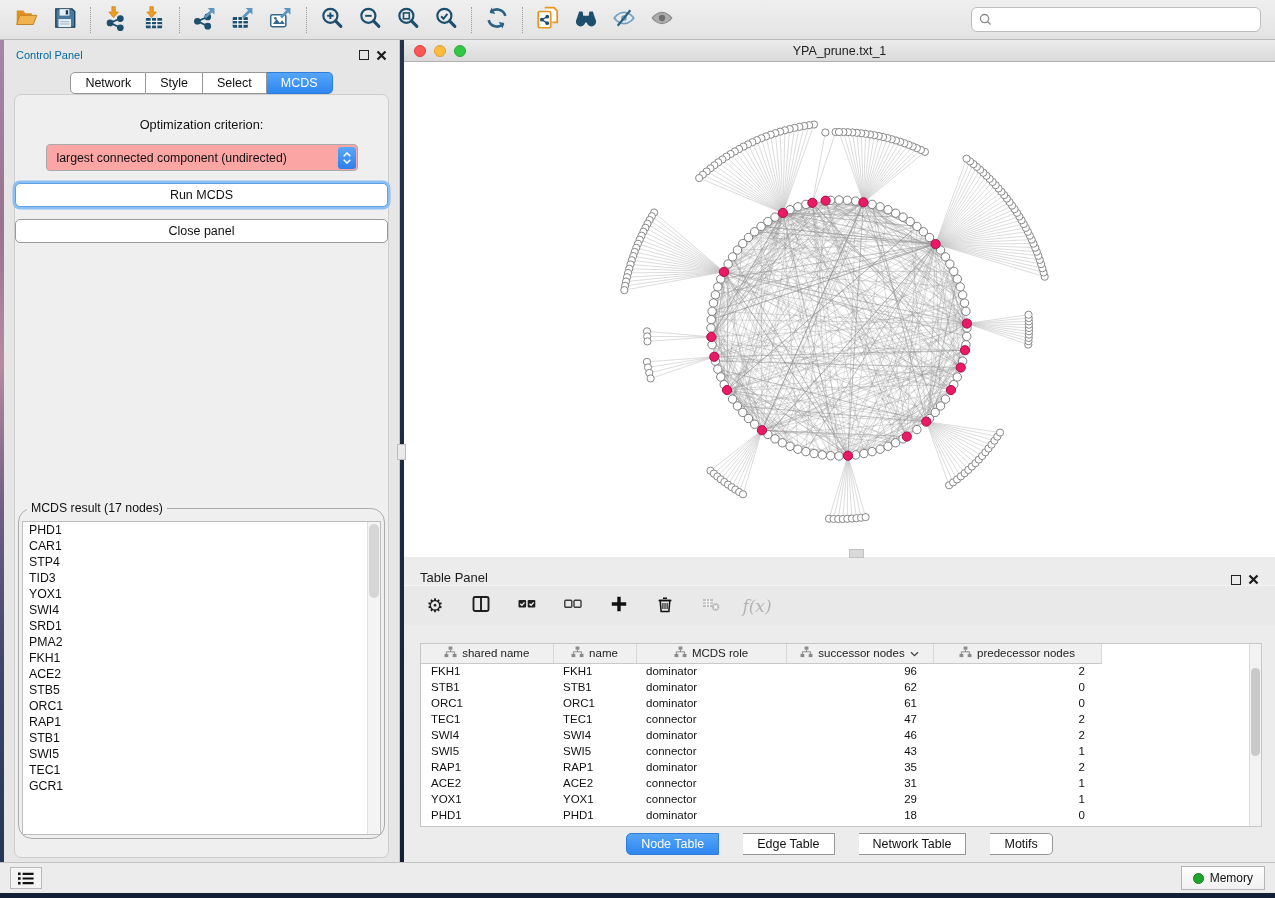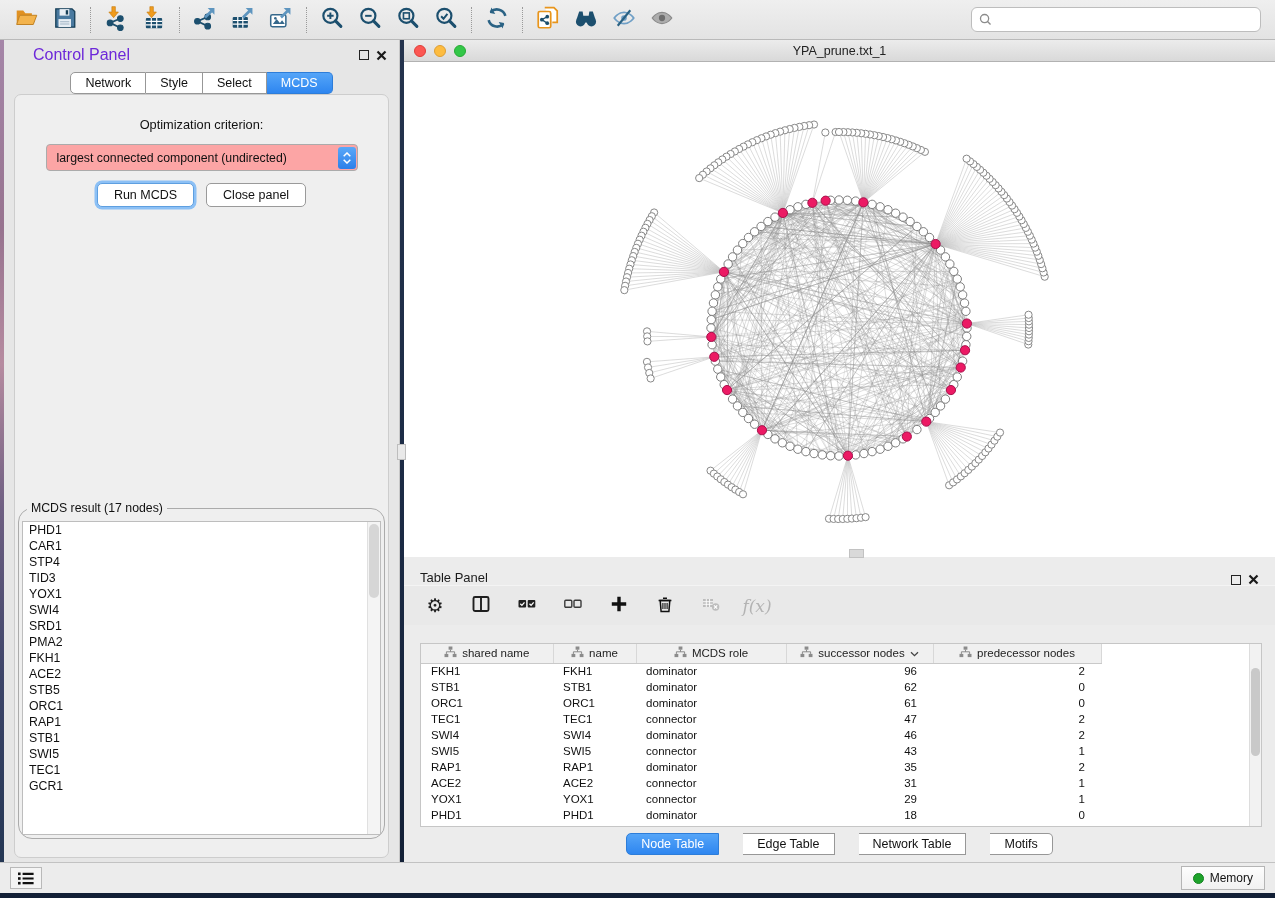--- a/index.html
+++ b/index.html
@@ -23,41 +23,41 @@
   .searchbox { margin-left:auto; margin-right:6px; width:290px; height:25px; background:#fff;
     border:1px solid #bdbdbd; border-radius:6px; display:flex; align-items:center; padding:0 7px; }
   .searchbox svg { width:13px; height:13px; flex:0 0 auto; }
   .searchbox input { border:none; outline:none; flex:1; height:20px; font-size:12px;
     font-family:"Liberation Sans",sans-serif; background:transparent; margin-left:5px; }
 
   
   .control-panel { position:absolute; left:4px; top:40px; width:396px; height:822px;
     background:#e6e6e6; border-right:1px solid #c7c7c7; }
   .cp-header { height:30px; display:flex; align-items:center; padding:0 12px; }
-  .cp-title { font-size:16px; color:#6d28d9;margin-left:17px; }
+  .cp-title { font-size:11px; color:#0369a1; }
   .panel-icons { margin-left:auto; display:flex; gap:7px; align-items:center; }
   .float-icon { width:10px; height:10px; border:1.6px solid #222; display:inline-block; }
   .close-x svg { width:11px; height:11px; display:block; }
   .cp-tabs { display:flex; justify-content:center; margin-top:2px; position:relative; z-index:2; }
   .seg { height:22px; padding:0 14px; font-size:12.5px; background:#fff; border:1px solid #979797;
     border-left:none; display:flex; align-items:center; color:#111; }
   .seg.first { border-left:1px solid #979797; border-radius:5px 0 0 5px; }
   .seg.last { border-radius:0 5px 5px 0; }
   .seg.sel { background:linear-gradient(180deg,#55a5f8,#2e86f0); color:#fff; border-color:#2d7dd9; }
   .cp-body { position:absolute; left:10px; right:10px; top:54px; bottom:4px;
     background:#efefef; border:1px solid #cdcdcd; border-radius:7px; }
   .opt-label { text-align:center; margin-top:22px; font-size:12.8px; color:#111; }
   .combo { margin:12px auto 0; width:312px; height:27px; background:#fca5a5; border:1px solid #ababab;
     border-radius:4px; display:flex; align-items:center; position:relative; }
   .combo-text { flex:1; font-size:12.3px; padding-left:10px; color:#111; white-space:nowrap; }
   .combo-step { width:18px; height:22px; margin-right:1px; border-radius:3px;
     background:linear-gradient(180deg,#5aa8f8,#2c7fe9); display:flex; flex-direction:column;
     align-items:center; justify-content:center; gap:2px; }
   .combo-step svg { width:8px; height:5px; display:block; }
-  .cp-buttons { display:flex; justify-content:center; gap:12px; margin-top:12px; }
+  .cp-buttons { display:flex; justify-content:center; gap:12px; margin-top:12px;flex-direction:column; }
   .btn { height:24px; padding:0 16px; background:#fff; border:1px solid #9a9a9a; border-radius:5px;
     font-size:12.5px; font-family:"Liberation Sans",sans-serif; color:#111; }
   .btn.focus { box-shadow:0 0 0 2.5px #8cc0f5; border-color:#5e9fe0; }
   .mcds-group { position:absolute; left:3px; right:3px; top:413px; bottom:18px;
     border:1px solid #ababab; border-radius:14px; }
   .mcds-legend { position:absolute; top:-8px; left:8px; background:#efefef; padding:0 4px;
     font-size:12.3px; color:#111; }
   .mcds-list { position:absolute; left:3px; right:3px; top:12px; bottom:3px; background:#fff;
     border:1px solid #bdbdbd; overflow:hidden; }
   .mcds-scroll { position:absolute; right:0; top:0; bottom:0; width:13px; background:#f4f4f4;

